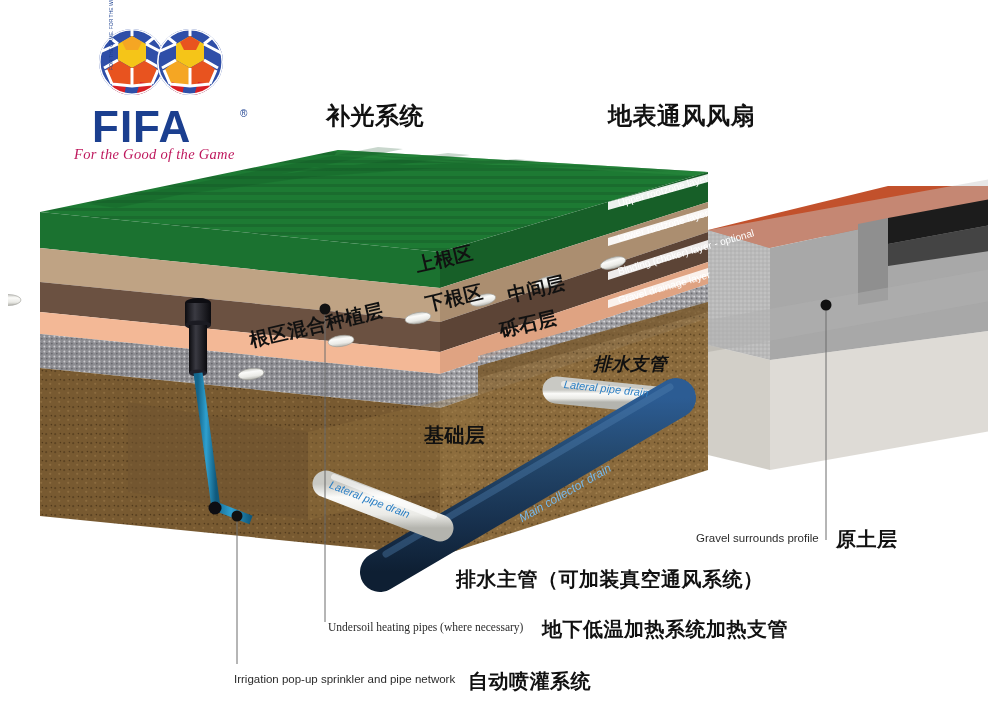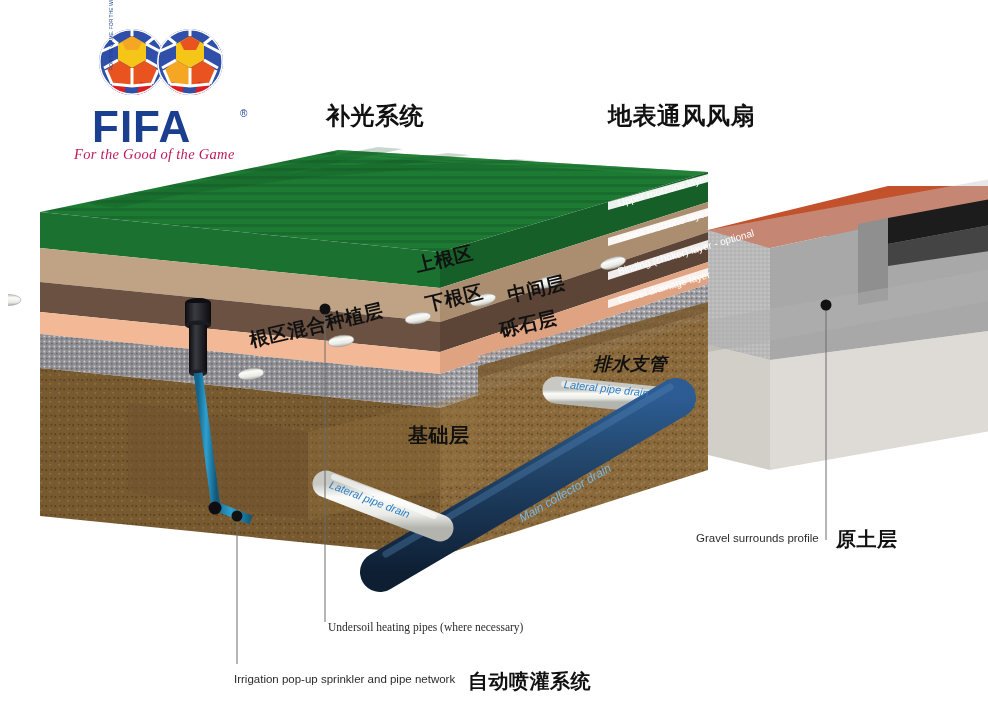--- a/index.html
+++ b/index.html
@@ -259,30 +259,32 @@
   <div class="en-white rot-nn" style="left:610px;top:233px;transform:rotate(-16deg);">Lower rootzone layer</div>
   <div class="en-white rot-nn" style="left:610px;top:266px;transform:rotate(-16deg);">Binding (choker) layer - optional</div>
   <div class="en-white rot-nn" style="left:610px;top:295px;transform:rotate(-16deg);">Gravel drainage layer</div>
 
   <div class="cn cn-mid rot-nn" style="left:242px;top:328px;transform:rotate(-13deg);">根区混合种植层</div>
   <div class="cn cn-mid rot-nn" style="left:408px;top:253px;transform:rotate(-13deg);">上根区</div>
   <div class="cn cn-mid rot-nn" style="left:418px;top:292px;transform:rotate(-13deg);">下根区</div>
   <div class="cn cn-mid rot-nn" style="left:500px;top:283px;transform:rotate(-13deg);">中间层</div>
   <div class="cn cn-mid rot-nn" style="left:492px;top:318px;transform:rotate(-13deg);">砾石层</div>
 
-  <div class="cn cn-big" style="left:400px;top:422px;">基础层</div>
+  <div class="cn cn-big" style="left:416px;top:422px;">基础层</div>
 
   <div class="cn cn-lbl" style="left:585px;top:352px;">排水支管</div>
 
   <div class="en-white rot-nn" style="left:556px;top:378px;font-size:11px;color:#2b7fc4;font-style:italic;transform:rotate(6deg);">Lateral pipe drain</div>
   <div class="en-white rot-nn" style="left:322px;top:478px;font-size:11px;color:#2b7fc4;font-style:italic;transform:rotate(21deg);">Lateral pipe drain</div>
   <div class="en-white rot-nn" style="left:512px;top:512px;font-size:12px;color:#76b7e8;font-style:italic;transform:rotate(-30deg);">Main collector drain</div>
 
+  <div class="cn cn-big" style="left:448px;top:566px;">排水主管（可加装真空通风系统）</div>
 
   <div class="en-dark" style="left:688px;top:532px;">Gravel surrounds profile</div>
   <div class="cn cn-big" style="left:828px;top:526px;">原土层</div>
 
   <div class="en-dark" style="left:320px;top:621px;font-family:Liberation Serif, serif;">Undersoil heating pipes (where necessary)</div>
+  <div class="cn cn-big" style="left:534px;top:616px;">地下低温加热系统加热支管</div>
 
   <div class="en-dark" style="left:226px;top:673px;">Irrigation pop-up sprinkler and pipe network</div>
   <div class="cn cn-big" style="left:460px;top:668px;">自动喷灌系统</div>
 
 </div>
 
 </body></html>

